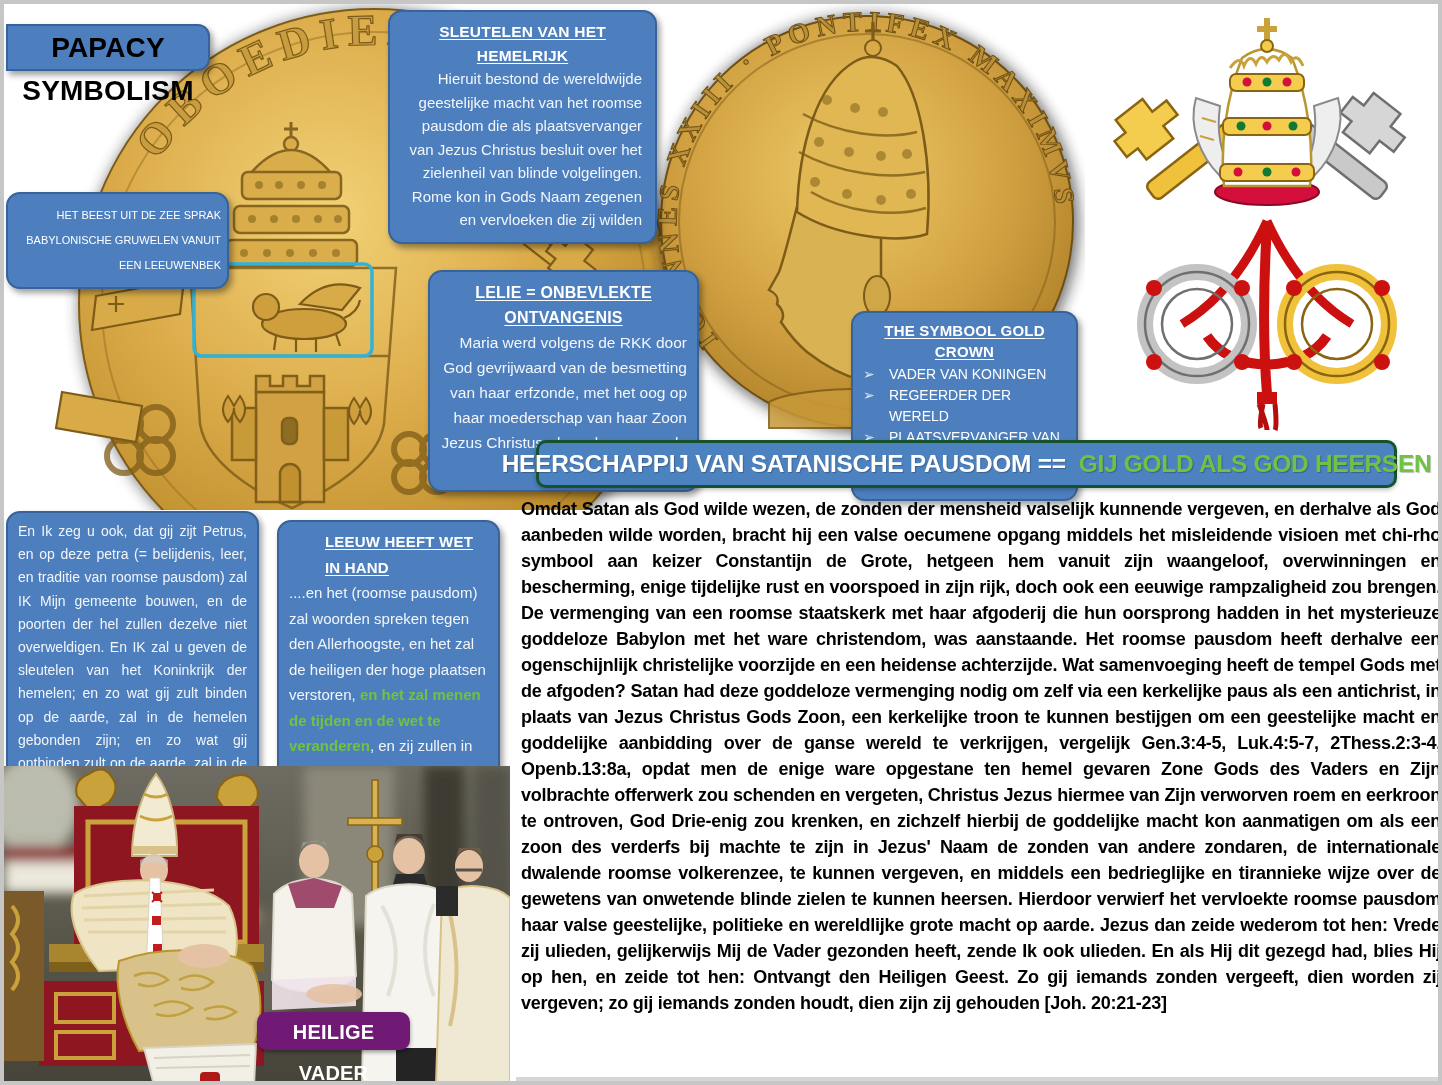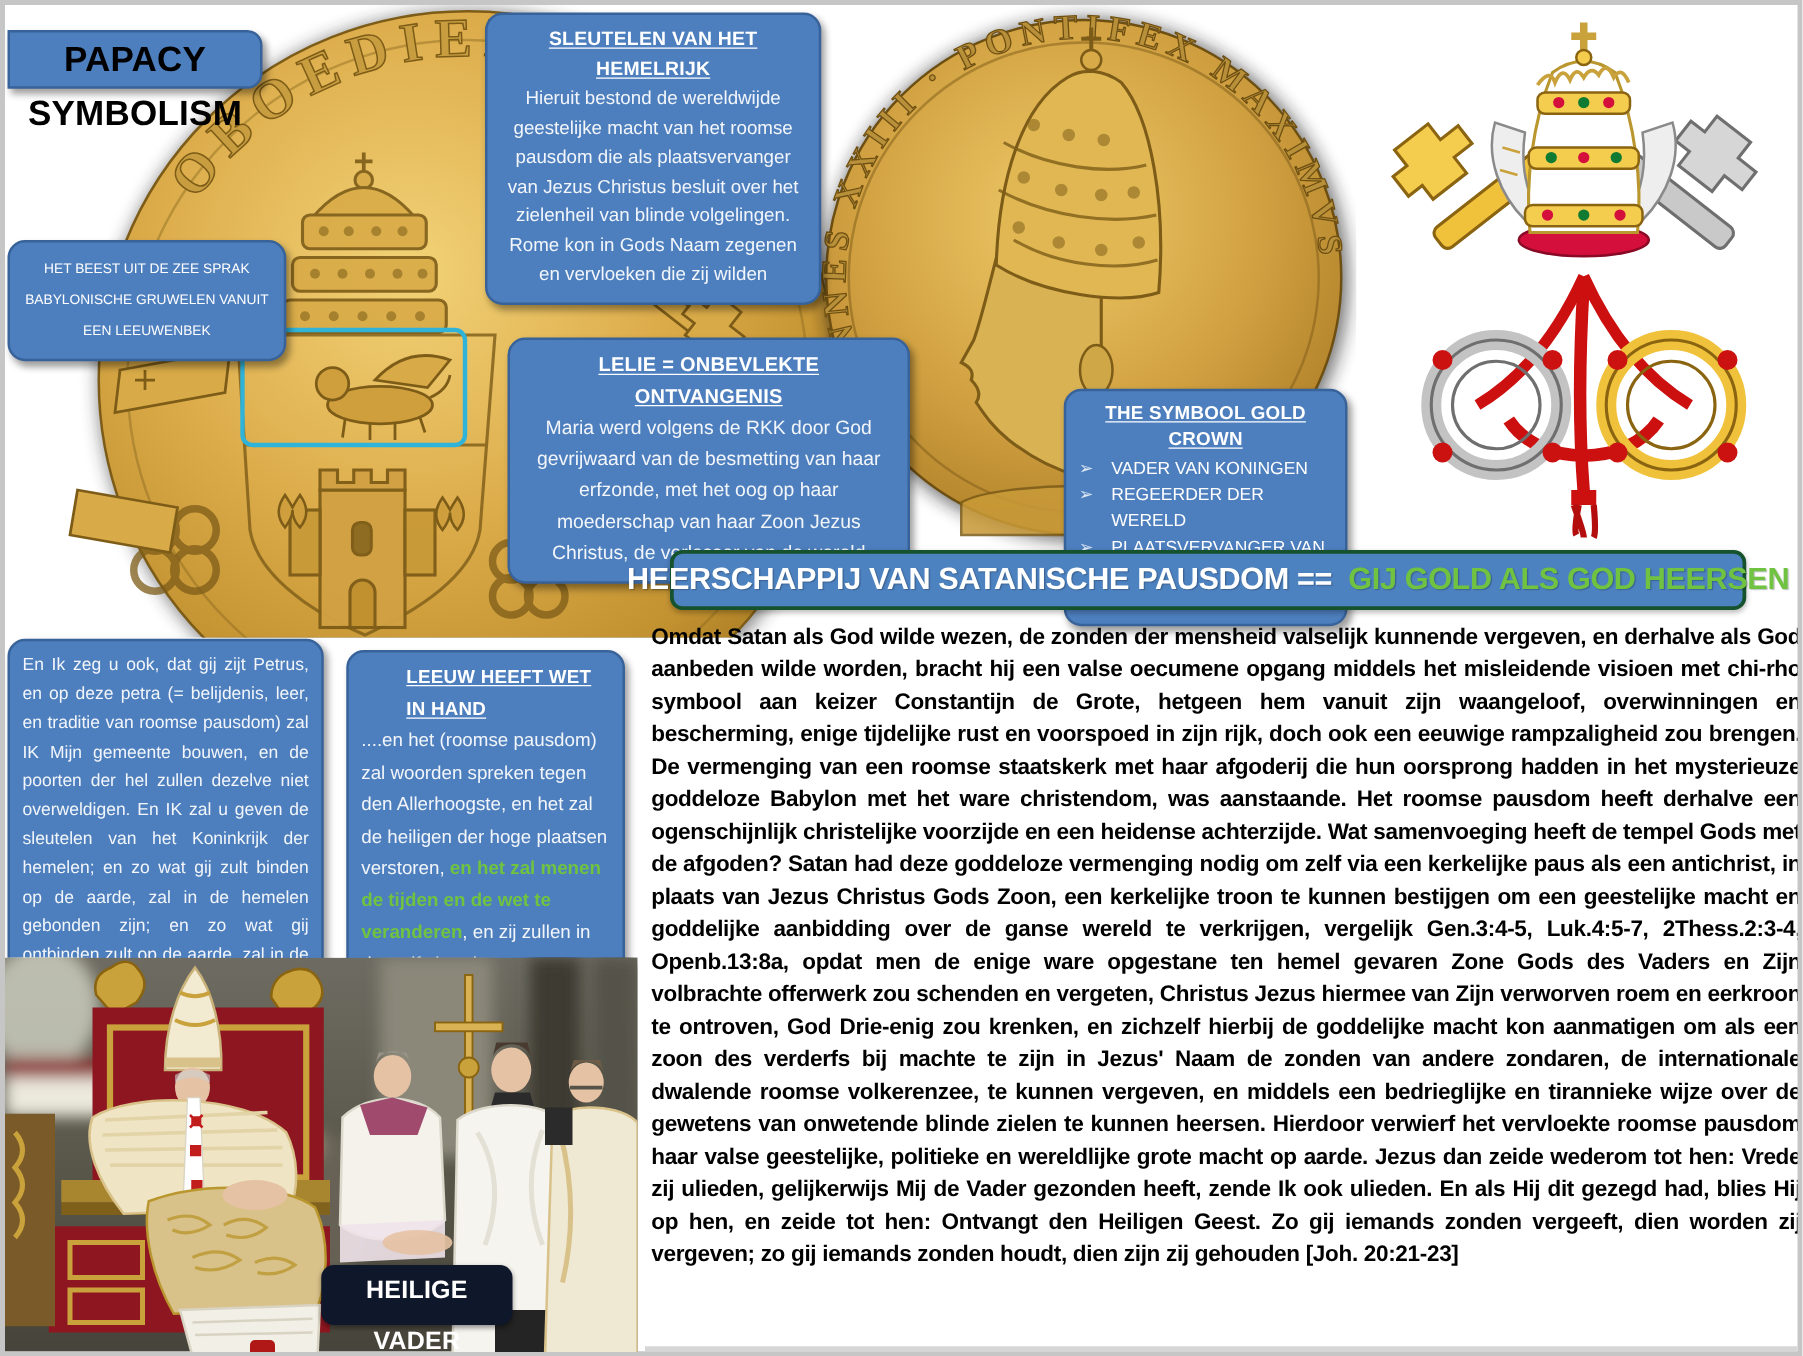--- a/index.html
+++ b/index.html
@@ -13,33 +13,33 @@
   .bluebox{
     background:#4d7ebd;border:2px solid #38639a;border-radius:14px;
     box-shadow:3px 4px 6px rgba(0,0,0,.38);
     color:#fff;box-sizing:border-box;
   }
   .bluebox .bx-title{
     font-weight:bold;text-align:center;text-decoration:underline;
     text-underline-offset:2px;letter-spacing:.2px;
   }
   .bluebox .bx-body{color:#f2f6fb;}
-  .center{text-align:center;}
+  .center{text-align:right;}
   .just{text-align:justify;}
   .green{color:#6fc341;font-weight:bold;}
   
   #papacy-label{
     left:2px;top:20px;width:204px;height:47px;line-height:43px;
     font-size:28px;font-weight:bold;text-align:center;color:#000000;
     border-radius:0 12px 12px 0;letter-spacing:.2px;
   }
   #beest-box{left:2px;top:188px;width:223px;padding:9px 6px;font-size:11px;font-weight:normal;line-height:25px;}
   #sleutelen-box{left:384px;top:6px;width:269px;padding:8px 13px 10px;font-size:15px;line-height:23.5px;}
   #sleutelen-box .bx-title{font-size:15.5px;}
-  #lelie-box{left:402px;top:266px;width:322px;padding:8px 10px 10px;font-size:15.5px;line-height:25px;}
+  #lelie-box{left:424px;top:266px;width:271px;padding:8px 10px 10px;font-size:15.5px;line-height:25px;}
   #lelie-box .bx-title{font-size:16px;}
   #crown-box{left:847px;top:307px;width:227px;padding:7px 10px 9px;font-size:14px;line-height:21px;}
   #crown-box .bx-title{font-size:15px;margin-bottom:2px;}
   .crown-item{display:flex;}
   .crown-bullet{width:26px;flex:0 0 26px;color:#dfe9f5;}
   #burcht-box{left:2px;top:507px;width:253px;padding:7px 10px 9px;font-size:14px;line-height:23.2px;}
   #burcht-box .bx-title{font-size:15px;}
   #leeuw-box{left:273px;top:516px;width:223px;padding:7px 10px 9px;font-size:15px;line-height:25.5px;}
   #leeuw-box .bx-title{font-size:15px;text-align:left;margin-left:36px;}
   
@@ -55,21 +55,21 @@
   
   #main-text{
     left:517px;top:492px;width:920px;height:580px;
     font-size:18px;font-weight:bold;line-height:26px;color:#000;
     text-align:justify;letter-spacing:-.25px;overflow:hidden;
   }
   #bottom-strip{left:512px;top:1073px;width:926px;height:4px;background:#d6d6d6;}
   
   #photo{left:0;top:762px;width:506px;height:319px;overflow:hidden;}
   #heilige-label{
-    left:253px;top:246px;width:153px;height:48px;background:#0f172a;
+    left:253px;top:246px;width:153px;height:38px;background:#701a75;
     border-radius:10px;color:#fff;font-weight:bold;font-size:20px;
     line-height:41px;text-align:center;box-shadow:0 2px 4px rgba(0,0,0,.4);
     letter-spacing:.2px;
   }
 </style>
 </head>
 <body>
 
 <div class="page">
 

